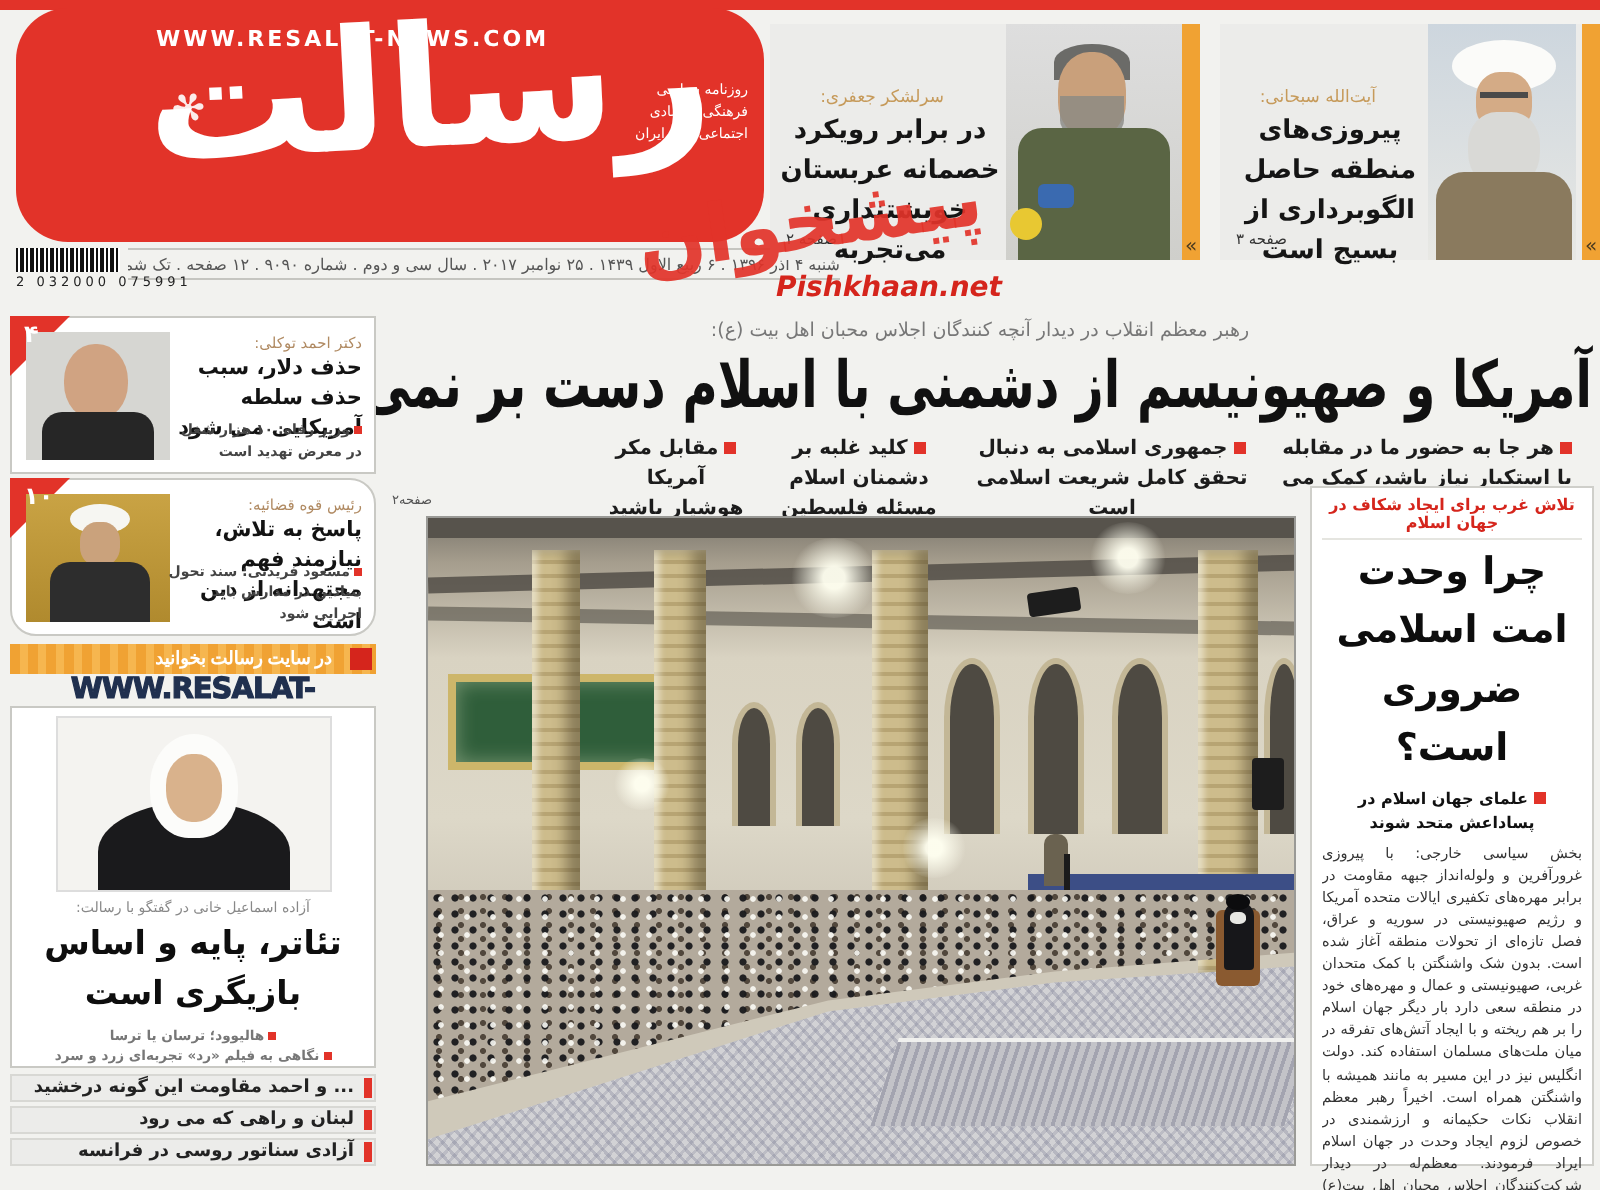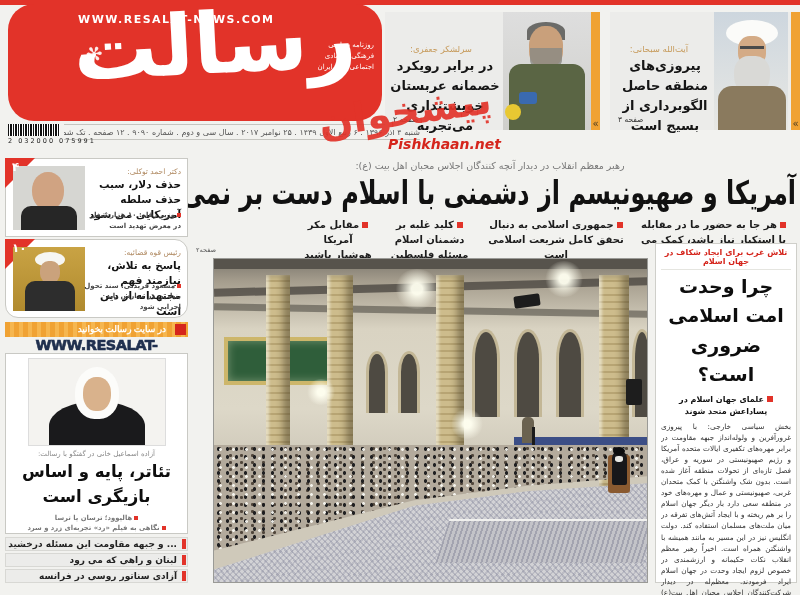--- a/index.html
+++ b/index.html
@@ -259,21 +259,21 @@
       <div id="act-face"></div>
     </div>
     <div id="act-caption">آزاده اسماعیل خانی در گفتگو با رسالت:</div>
     <div id="act-headline">تئاتر، پایه و اساس بازیگری است</div>
     <div class="act-b" id="act-b1"><span class="sq"></span><span>هالیوود؛ ترسان یا ترسا</span></div>
     <div class="act-b" id="act-b2"><span class="sq"></span><span>نگاهی به فیلم «رد» تجربه‌ای زرد و سرد</span></div>
   </div>
 
   <div class="abs brief" id="brief1">
     <div class="brief-bar"></div>
-    <div class="brief-txt">... و جبهه مقاومت این مسئله درخشید</div>
+    <div class="brief-txt">... و احمد مقاومت این گونه درخشید</div>
   </div>
   <div class="abs brief" id="brief2">
     <div class="brief-bar"></div>
     <div class="brief-txt">لبنان و راهی که می رود</div>
   </div>
   <div class="abs brief" id="brief3">
     <div class="brief-bar"></div>
     <div class="brief-txt">آزادی سناتور روسی در فرانسه</div>
   </div>
 

